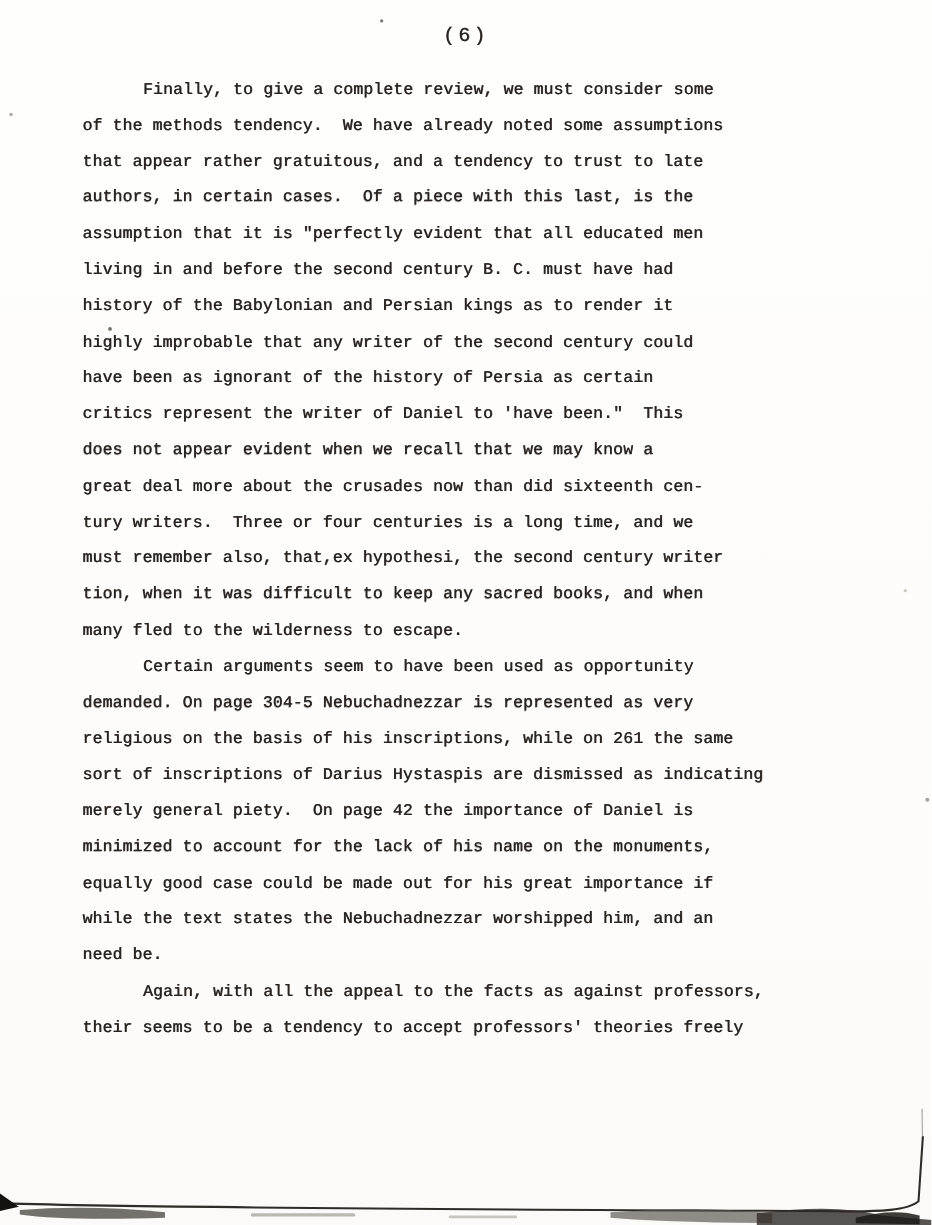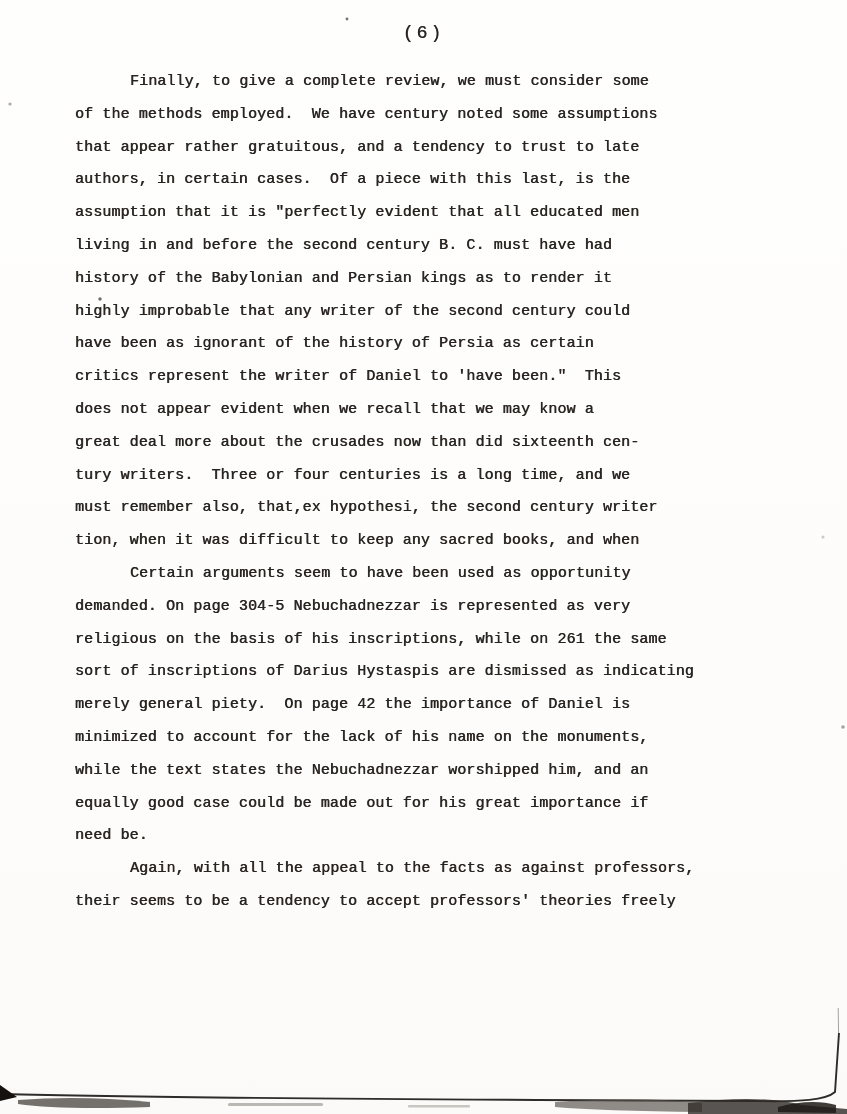--- a/index.html
+++ b/index.html
@@ -49,45 +49,46 @@
 <body>
 
 <div class="page">
 
   <div class="page-number">(6)</div>
 
   <div class="body-text">
 
     <div class="paragraph p1">
       <div class="line indent">Finally, to give a complete review, we must consider some</div>
-      <div class="line">of the methods employed.  We have century noted some assumptions</div>
+      <div class="line">of the methods tendency.  We have already noted some assumptions</div>
       <div class="line">that appear rather gratuitous, and a tendency to trust to late</div>
       <div class="line">authors, in certain cases.  Of a piece with this last, is the</div>
       <div class="line">assumption that it is "perfectly evident that all educated men</div>
       <div class="line">living in and before the second century B. C. must have had</div>
       <div class="line">history of the Babylonian and Persian kings as to render it</div>
       <div class="line">highly improbable that any writer of the second century could</div>
       <div class="line">have been as ignorant of the history of Persia as certain</div>
       <div class="line">critics represent the writer of Daniel to 'have been."  This</div>
       <div class="line">does not appear evident when we recall that we may know a</div>
       <div class="line">great deal more about the crusades now than did sixteenth cen-</div>
       <div class="line">tury writers.  Three or four centuries is a long time, and we</div>
       <div class="line">must remember also, that,ex hypothesi, the second century writer</div>
       <div class="line">tion, when it was difficult to keep any sacred books, and when</div>
+      <div class="line">many fled to the wilderness to escape.</div>
     </div>
 
     <div class="paragraph p2">
       <div class="line indent">Certain arguments seem to have been used as opportunity</div>
       <div class="line">demanded. On page 304-5 Nebuchadnezzar is represented as very</div>
       <div class="line">religious on the basis of his inscriptions, while on 261 the same</div>
       <div class="line">sort of inscriptions of Darius Hystaspis are dismissed as indicating</div>
       <div class="line">merely general piety.  On page 42 the importance of Daniel is</div>
       <div class="line">minimized to account for the lack of his name on the monuments,</div>
+      <div class="line">equally good case could be made out for his great importance if</div>
       <div class="line">while the text states the Nebuchadnezzar worshipped him, and an</div>
-      <div class="line">equally good case could be made out for his great importance if</div>
       <div class="line">need be.</div>
     </div>
 
     <div class="paragraph p3">
       <div class="line indent">Again, with all the appeal to the facts as against professors,</div>
       <div class="line">their seems to be a tendency to accept professors' theories freely</div>
     </div>
 
   </div>
 

